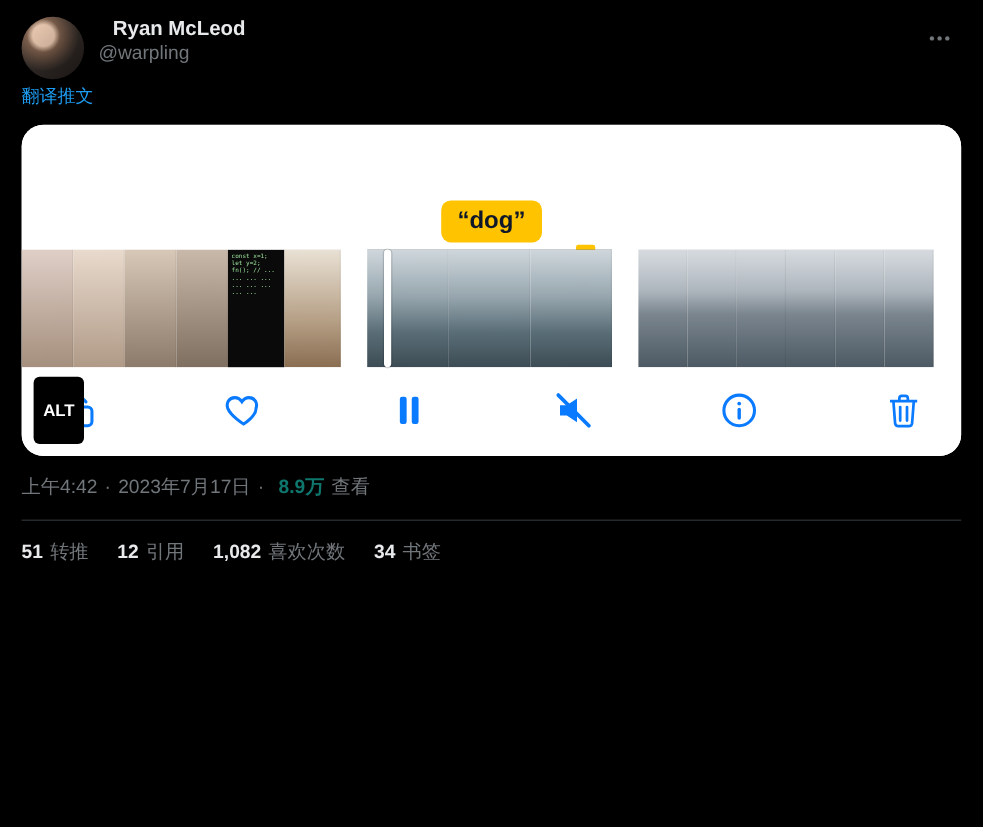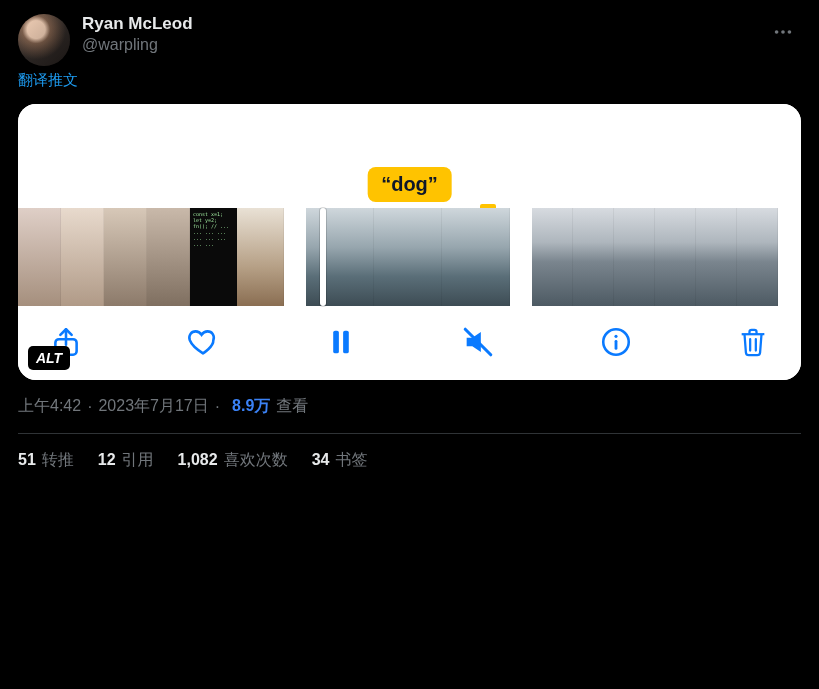--- a/index.html
+++ b/index.html
@@ -20,21 +20,21 @@
     flex: 0 0 auto;
     position: relative;
     overflow: hidden;
   }
   .avatar::after {
     content:"";
     position:absolute; inset:0;
     background: linear-gradient(135deg, rgba(255,255,255,.08), rgba(0,0,0,.35));
   }
   .name-block { margin-left: 12px; flex: 1; }
-  .display-name { font-weight: 700; font-size: 17px; color: #e7e9ea; }
+  .display-name { font-weight: 700; font-size: 17px; color: #e7e9ea; margin-left: 12px; }
   .handle { font-size: 16px; color: #71767b; margin-top: 2px; }
   .more {
     width: 36px; height: 36px; display:flex; align-items:center; justify-content:center;
     color: #71767b; border-radius: 50%;
   }
   .more svg { width: 22px; height: 22px; }
   .content { margin-top: 14px; font-size: 21px; line-height: 1.35; color: #e7e9ea; }
   .translate { margin-top: 5px; font-size: 15px; color: #1d9bf0; }
   .media-card {
     margin-top: 14px;
@@ -92,28 +92,28 @@
     padding: 14px 26px 16px; background:#fff;
   }
   .tbtn { width:44px; height:44px; display:flex; align-items:center; justify-content:center; color:#0a7aff; }
   .tbtn svg { width:34px; height:34px; stroke:#0a7aff; fill:none; stroke-width:1.8; }
   .tbtn.trash svg { stroke-width:1.6; }
   .tbtn.pause svg { fill:#0a7aff; stroke:none; }
   .tbtn.mute svg { fill:#0a7aff; stroke:#0a7aff; }
   .alt-badge {
     position:absolute; left:10px; bottom:10px;
     background:#000; color:#fff; font-weight:700; font-size:14px;
-    padding:4px 8px; border-radius:5px;font-style:italic;
+    padding:20px 8px; border-radius:5px;
   }
 
   .metaline {
     margin-top: 16px; color:#71767b; font-size:16px;
     display:flex; align-items:center; gap:6px;
   }
-  .metaline .views-count { color:#3b82f6; font-weight:700; margin-left:6px; }
+  .metaline .views-count { color:#0f766e; font-weight:700; margin-left:6px; }
   .divider { height:1px; background:#2f3336; margin-top:16px; }
   .engagement {
     display:flex; gap:24px; padding-top:16px; font-size:16px;
   }
   .engagement .item { display:flex; gap:6px; align-items:baseline; }
   .engagement .count { color:#e7e9ea; font-weight:700; }
   .engagement .label { color:#71767b; }
 </style>
 </head>
 <body>

